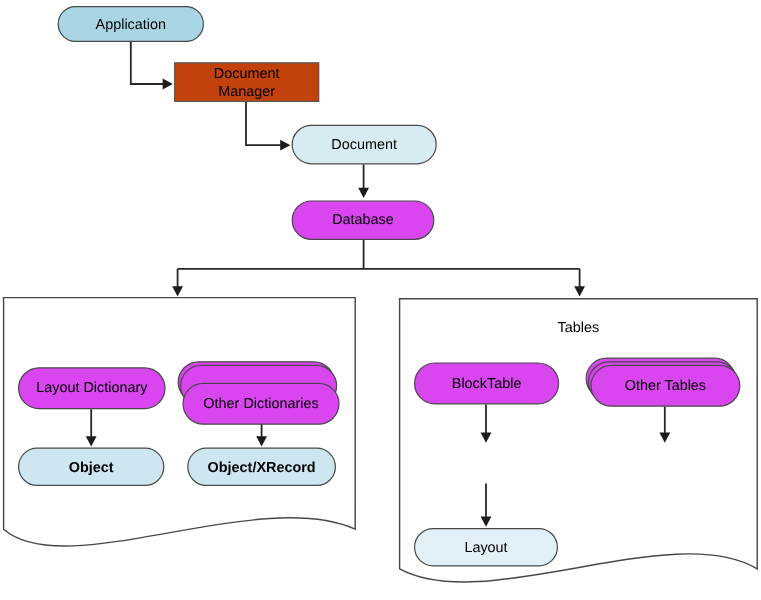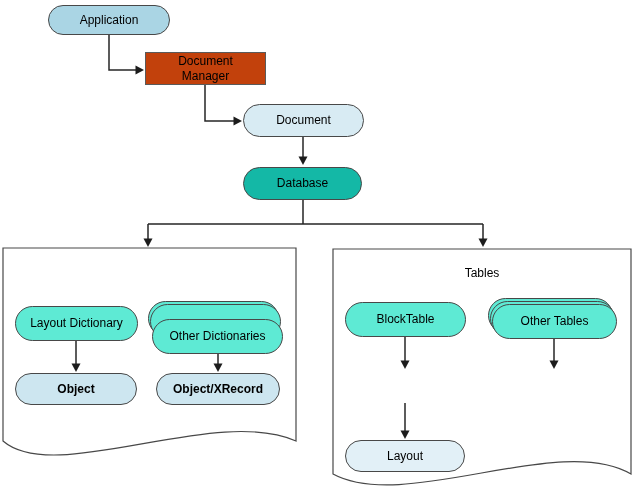--- a/index.html
+++ b/index.html
@@ -17,22 +17,22 @@
   .pill{border-radius:18px;}
   .rect{border-radius:0;border-color:#5a5a5a;}
   .stack-bg{
     position:absolute;box-sizing:border-box;z-index:1;
     border:1px solid #484848;border-radius:18px;
   }
   .group-title{position:absolute;text-align:center;z-index:2;}
   .f-app{background:#aad5e4;}
   .f-box{background:#c2410c;}
   .f-light{background:#d8ebf3;}
-  .f-lighter{background:#14b8a6;}
-  .f-mid{background:#5eead4;}
+  .f-lighter{background:#d946ef;}
+  .f-mid{background:#d946ef;}
   .f-soft{background:#cde6f0;font-weight:bold;}
   .f-entity{background:#e2f0f7;}
   .wrap-narrow{display:inline-block;width:82px;}
 </style>
 </head>
 <body>
 
 <div class="canvas">
 
   <svg class="wires" width="634" height="500" viewBox="0 0 634 500">

